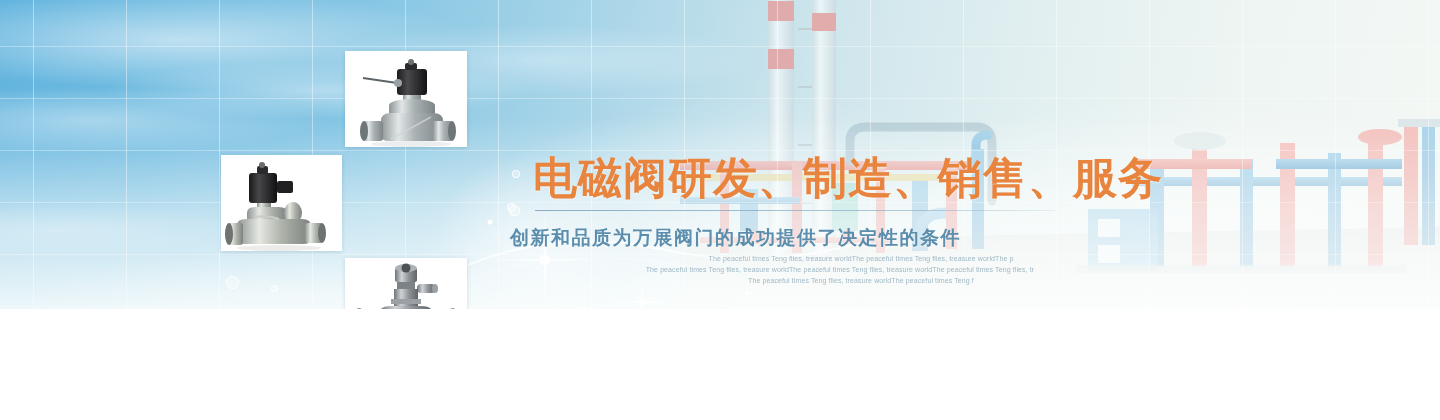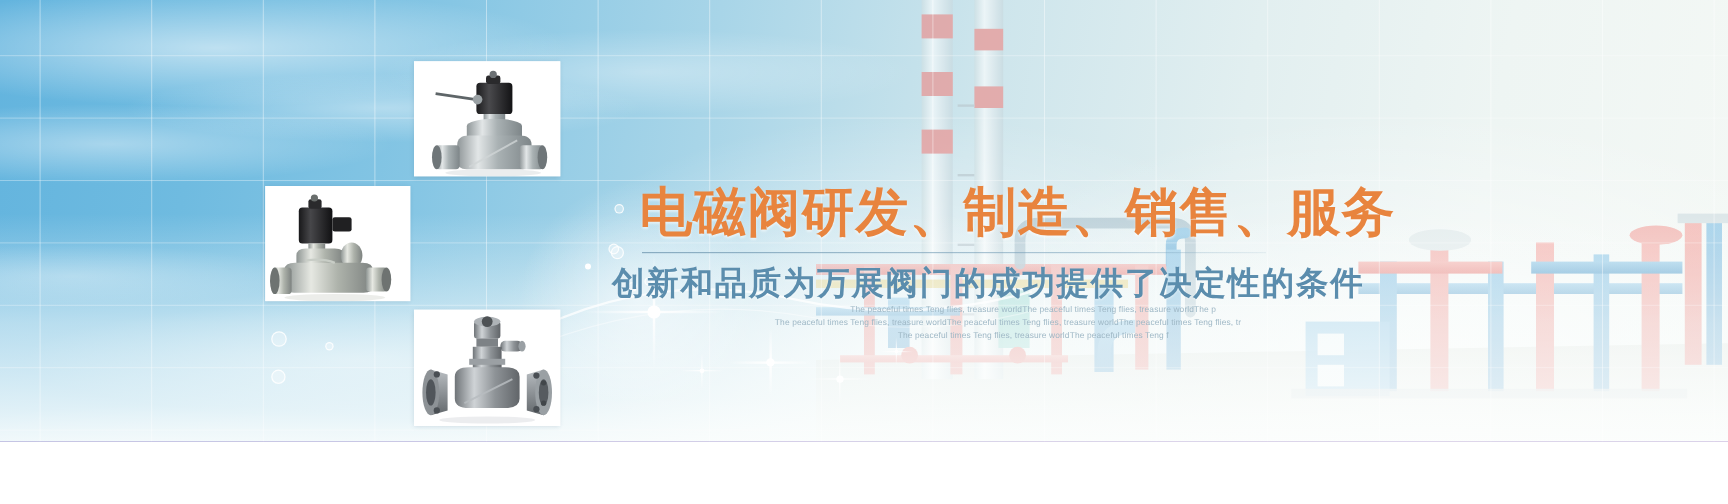--- a/index.html
+++ b/index.html
@@ -2,23 +2,23 @@
 <html><head>
 <meta charset="utf-8">
 <title>Banner</title>
 <style>
   html,body{margin:0;padding:0;background:#fff;}
   body{font-family:"Liberation Sans","DejaVu Sans",sans-serif;}
 
   .banner{
     position:relative;
     width:1440px;
-    height:368px;
+    height:309px;
     overflow:hidden;
-    background:#4c1d95;
+    background:#000000;
   }
 
   
   .sky{
     position:absolute; inset:0;
     background:
       radial-gradient(ellipse 700px 380px at 1180px 330px, rgba(255,255,255,.95) 0%, rgba(255,255,255,0) 62%),
       radial-gradient(ellipse 520px 300px at 760px 300px, rgba(255,255,255,.80) 0%, rgba(255,255,255,0) 68%),
       linear-gradient(100deg,
         #63b4de 0%,
@@ -116,21 +116,21 @@
   }
 
   .rule{
     position:absolute; left:535px; top:210px;
     width:520px; height:1px;
     background:linear-gradient(90deg, rgba(110,150,175,.75), rgba(120,160,185,.55) 70%, rgba(140,175,195,.15));
   }
 
   .subline{
     position:absolute; left:510px; top:220px;
-    font-size:27px; line-height:34px;
+    font-size:19px; line-height:34px;
     font-weight:700;
     letter-spacing:1.5px;
     color:#5b8dad;
     white-space:nowrap;
     text-shadow:0 1px 2px rgba(255,255,255,.50);
     font-family:"DejaVu Sans","Liberation Sans",sans-serif;
   }
 
   .blurb{
     position:absolute; left:600px; top:253px;

